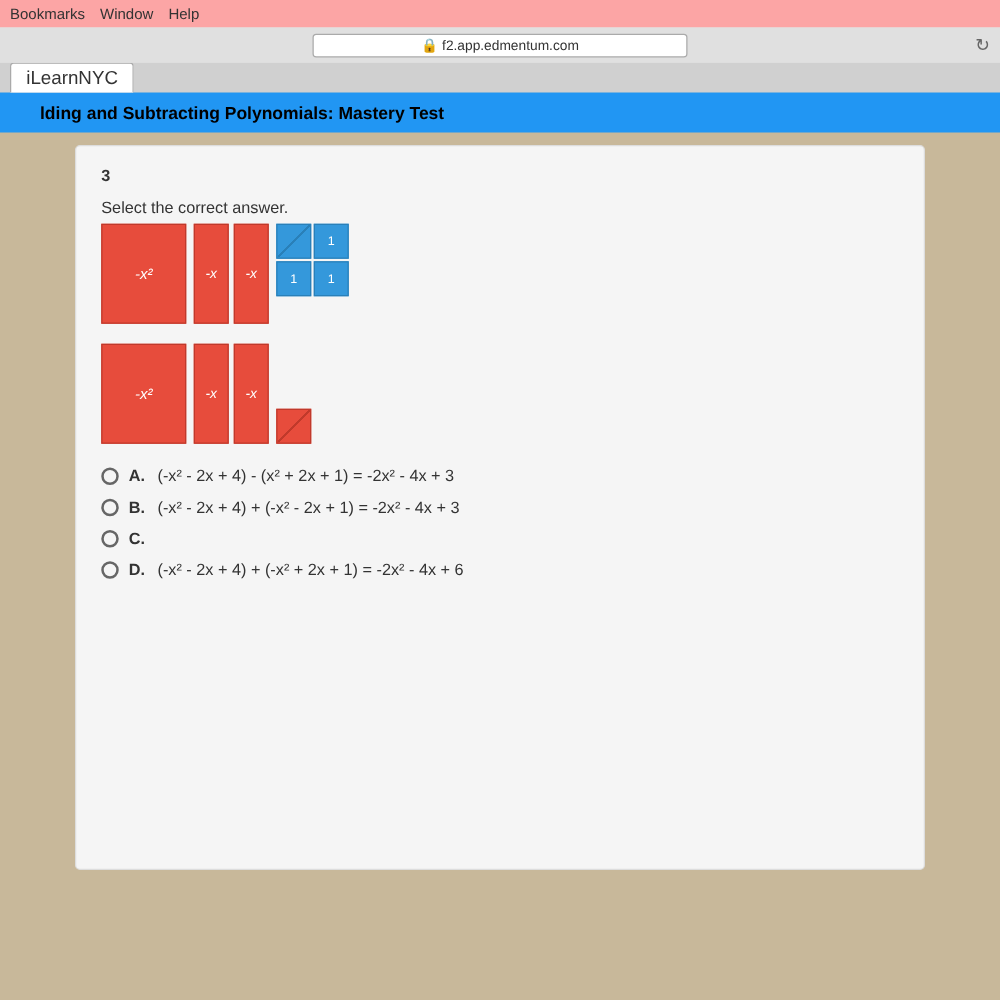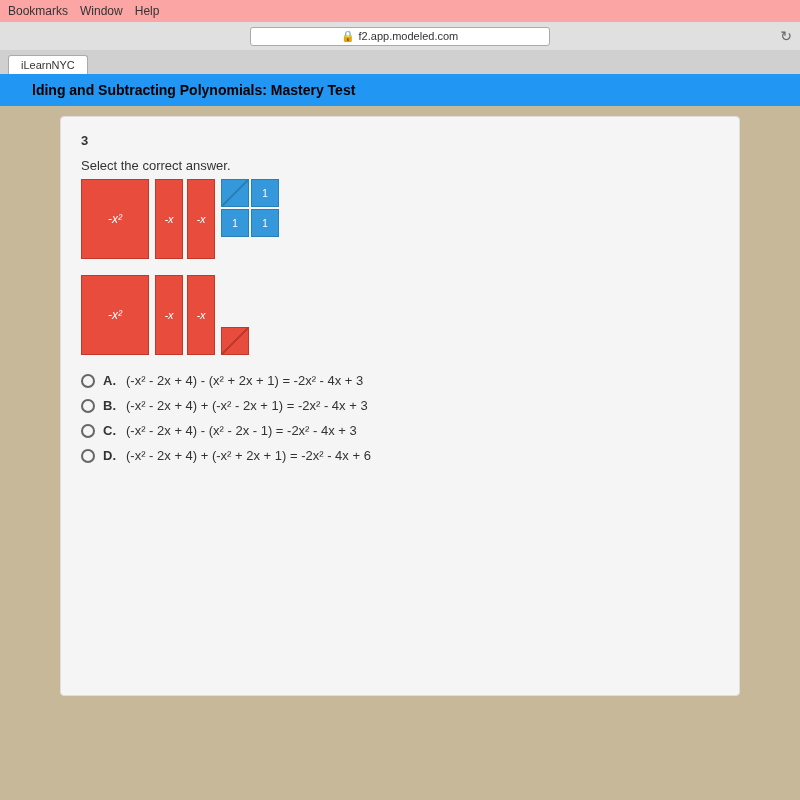--- a/index.html
+++ b/index.html
@@ -60,21 +60,21 @@
       height: 24px;
       align-items: flex-end;
       padding: 0 8px;
     }
 
     .tab {
       background: #f0f0f0;
       border: 1px solid #aaa;
       border-bottom: none;
       padding: 3px 12px;
-      font-size: 11px;
+      font-size: 15px;
       color: #333;
       border-radius: 3px 3px 0 0;
       margin-right: 4px;
     }
 
     .tab.active {
       background: white;
     }
 
     
@@ -313,21 +313,21 @@
   <div class="menu-bar">
     <span>Bookmarks</span>
     <span>Window</span>
     <span>Help</span>
   </div>
 
   <div class="address-bar-row">
     <div class="address-bar-container">
       <div class="address-bar">
         <span>🔒</span>
-        <span>f2.app.modeled.com</span>
+        <span>f2.app.edmentum.com</span>
       </div>
     </div>
     <span class="refresh-icon">↻</span>
   </div>
 
   <div class="tab-bar">
     <div class="tab active">
       <span>iLearnNYC</span>
     </div>
   </div>
@@ -381,21 +381,20 @@
       <span>(-x² - 2x + 4) - (x² + 2x + 1) = -2x² - 4x + 3</span>
     </div>
     <div class="answer-option">
       <div class="radio-circle"></div>
       <span class="option-label">B.</span>
       <span>(-x² - 2x + 4) + (-x² - 2x + 1) = -2x² - 4x + 3</span>
     </div>
     <div class="answer-option">
       <div class="radio-circle"></div>
       <span class="option-label">C.</span>
-      <span>(-x² - 2x + 4) - (x² - 2x - 1) = -2x² - 4x + 3</span>
     </div>
     <div class="answer-option">
       <div class="radio-circle"></div>
       <span class="option-label">D.</span>
       <span>(-x² - 2x + 4) + (-x² + 2x + 1) = -2x² - 4x + 6</span>
     </div>
   </div>
 
 </div>
 

